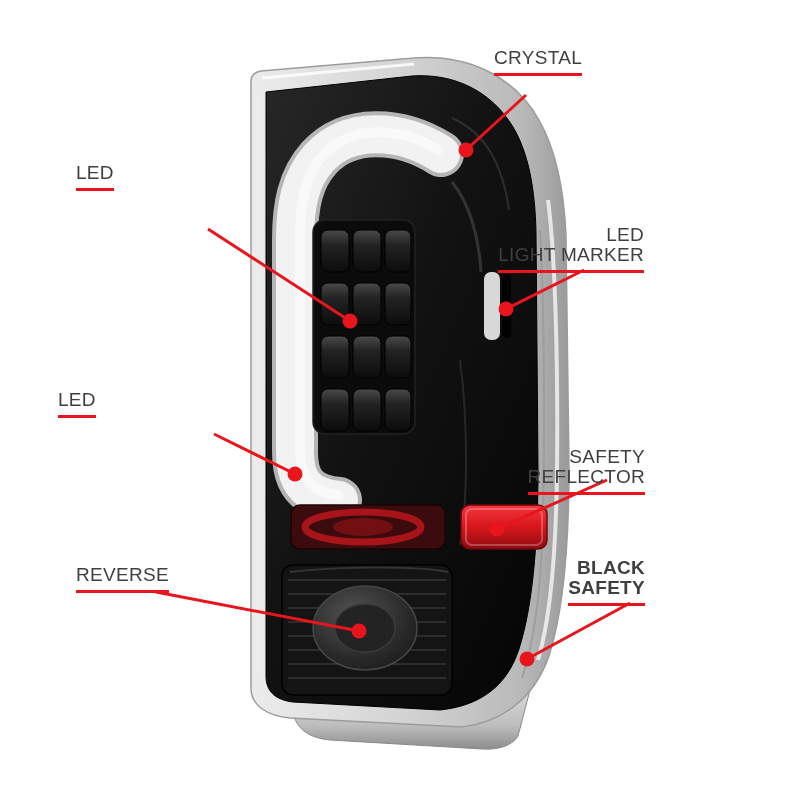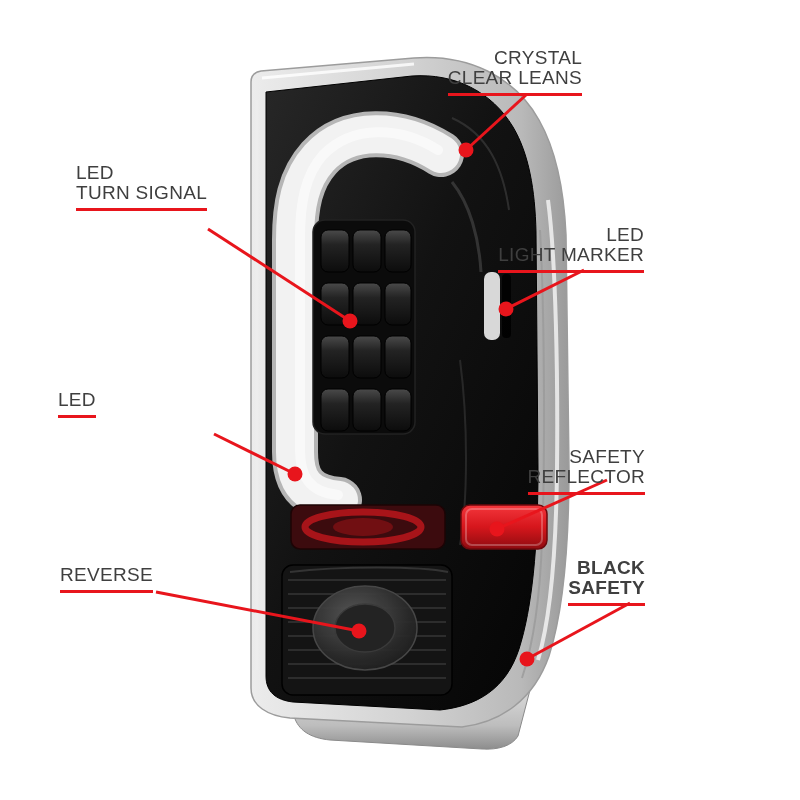--- a/index.html
+++ b/index.html
@@ -144,43 +144,41 @@
       <circle cx="506" cy="309" r="7.5"></circle>
       <circle cx="295" cy="474" r="7.5"></circle>
       <circle cx="497" cy="529" r="7.5"></circle>
       <circle cx="359" cy="631" r="7.5"></circle>
       <circle cx="527" cy="659" r="7.5"></circle>
     </g>
   </svg>
 
   <div class="callout-label align-right" style="top:48px;right:150px;">
     <span class="line">CRYSTAL</span>
-    <span class="line">CLEAR LEANS</span>
   </div>
 
   <div class="callout-label" style="top:163px;left:76px;">
     <span class="line">LED</span>
-    <span class="line">TURN SIGNAL</span>
   </div>
 
   <div class="callout-label align-right" style="top:225px;right:88px;">
     <span class="line">LED</span>
     <span class="line">LIGHT MARKER</span>
   </div>
 
   <div class="callout-label" style="top:390px;left:58px;">
     <span class="line">LED</span>
   </div>
 
   <div class="callout-label align-right" style="top:436px;right:87px;margin-top:11px;">
     <span class="line">SAFETY</span>
     <span class="line">REFLECTOR</span>
   </div>
 
-  <div class="callout-label" style="top:565px;left:60px;">
+  <div class="callout-label" style="top:565px;left:76px;">
     <span class="line">REVERSE</span>
   </div>
 
   <div class="callout-label align-right" style="top:558px;right:87px;font-weight:bold;">
     <span class="line">BLACK</span>
     <span class="line">SAFETY</span>
   </div>
 
 </div>
 

